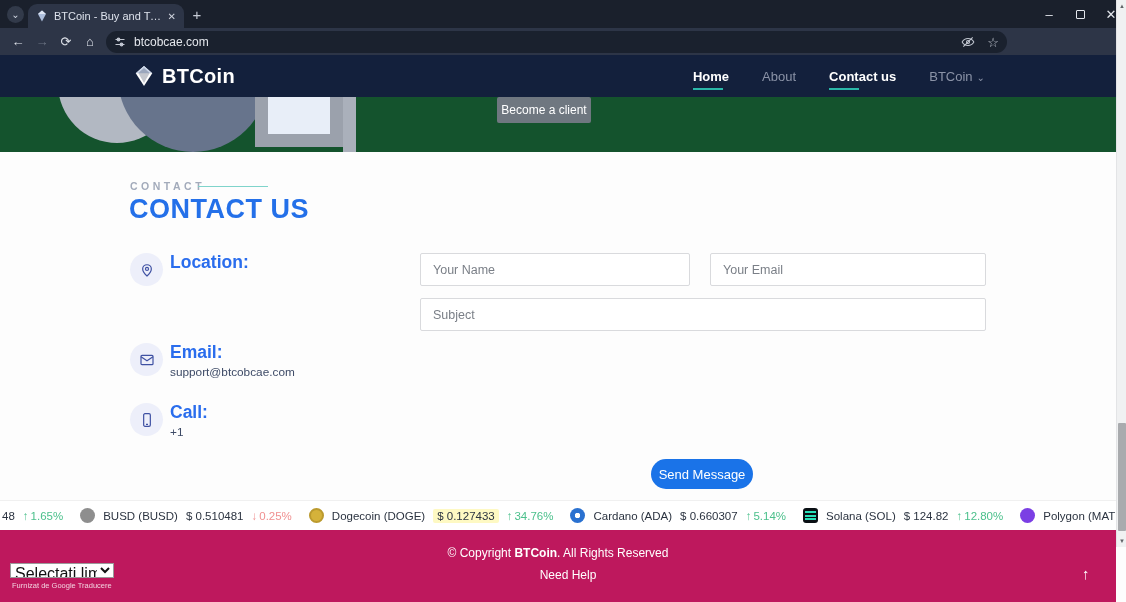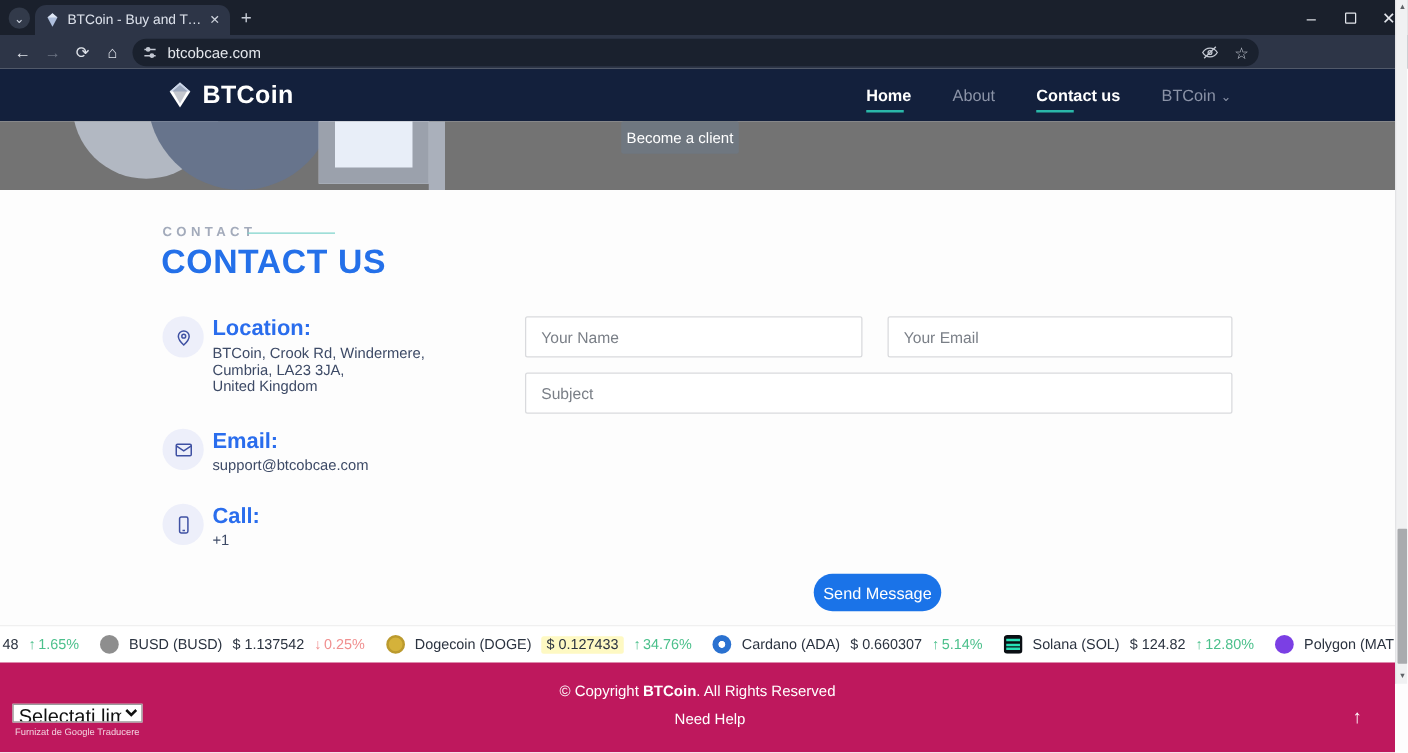--- a/index.html
+++ b/index.html
@@ -38,21 +38,21 @@
   .site-header { position:absolute; top:0; left:0; width:1116px; height:42px; background:#13203c;
     display:flex; align-items:center; }
   .brand { display:flex; align-items:center; gap:7px; margin-left:133px; }
   .brand-name { color:#fff; font-size:20px; font-weight:bold; letter-spacing:.3px; }
   .mainnav { position:absolute; right:131px; display:flex; align-items:center; gap:33px; }
   .nav-item { font-size:13px; color:#8b93a7; position:relative; cursor:pointer; }
   .nav-item.lit { color:#fff; font-weight:bold; }
   .nav-item.underlined::after { content:""; position:absolute; left:0; top:19px; width:30px; height:2px; background:#2ab7a9; }
   .nav-caret { color:#8b93a7; font-size:10px; margin-left:4px; }
 
-  .hero { position:absolute; top:42px; left:0; width:1116px; height:55px; background:#737373; overflow:hidden; }
+  .hero { position:absolute; top:42px; left:0; width:1116px; height:55px; background:#14532d; overflow:hidden; }
   .shape { position:absolute; }
   .s1 { left:58px; top:-72px; width:118px; height:118px; border-radius:50%; background:#b2b8c2; }
   .s2 { left:118px; top:-95px; width:150px; height:150px; border-radius:50%; background:#67748c; }
   .s3 { left:255px; top:-38px; width:88px; height:88px; border:13px solid #9ba1ac; background:#e8eef8; }
   .s4 { left:343px; top:0; width:13px; height:55px; background:#aab0bb; }
   .hero-cta { position:absolute; left:497px; top:0; width:94px; height:26px; background:#6f7780; color:#fff;
     font-size:12px; display:flex; align-items:center; justify-content:center; border:none; border-radius:2px; }
 
   .eyebrow { position:absolute; left:130px; top:125px; font-size:10.5px; font-weight:bold; letter-spacing:3.5px; color:#a3abbb; }
   .eyebrow-line { position:absolute; left:198px; top:131px; width:70px; height:1px; background:#7fd4cb; }
@@ -203,25 +203,20 @@
     <div class="eyebrow-line"></div>
     <div class="section-title">CONTACT US</div>
 
     <div class="info-icon" style="left:130px;top:198px">
       <svg width="16" height="16" viewBox="0 0 24 24" fill="none" stroke="#3f51a3" stroke-width="1.8">
           <path d="M12 21s-6.5-5.6-6.5-10.4A6.5 6.5 0 0 1 18.5 10.6C18.5 15.4 12 21 12 21z"></path>
           <circle cx="12" cy="10.4" r="2.3"></circle>
         </svg>
     </div>
     <div class="info-head" style="top:197px">Location:</div>
-    <div class="info-lines" style="top:221px">
-      <div>BTCoin, Crook Rd, Windermere,</div>
-      <div>Cumbria, LA23 3JA,</div>
-      <div>United Kingdom</div>
-    </div>
 
     <div class="info-icon" style="left:130px;top:288px">
       <svg width="16" height="16" viewBox="0 0 24 24" fill="none" stroke="#3f51a3" stroke-width="1.8">
           <rect x="3" y="5" width="18" height="14" rx="1.5"></rect>
           <path d="M3 7l9 6 9-6"></path>
         </svg>
     </div>
     <div class="info-head" style="top:287px">Email:</div>
     <div class="info-lines" style="top:311px">support@btcobcae.com</div>
 
@@ -243,21 +238,21 @@
       <div class="t-item">
         <span class="t-price">48</span>
         <span class="t-change up">
             <span>↑</span>
             <span>1.65%</span>
           </span>
       </div>
       <div class="t-item">
         <span class="t-ico i-busd"></span>
         <span class="t-name">BUSD (BUSD)</span>
-        <span class="t-price">$ 1.137542</span>
+        <span class="t-price">$ 0.510481</span>
         <span class="t-change down">
             <span>↓</span>
             <span>0.25%</span>
           </span>
       </div>
       <div class="t-item">
         <span class="t-ico i-doge"></span>
         <span class="t-name">Dogecoin (DOGE)</span>
         <span class="t-price hl">$ 0.127433</span>
         <span class="t-change up">

